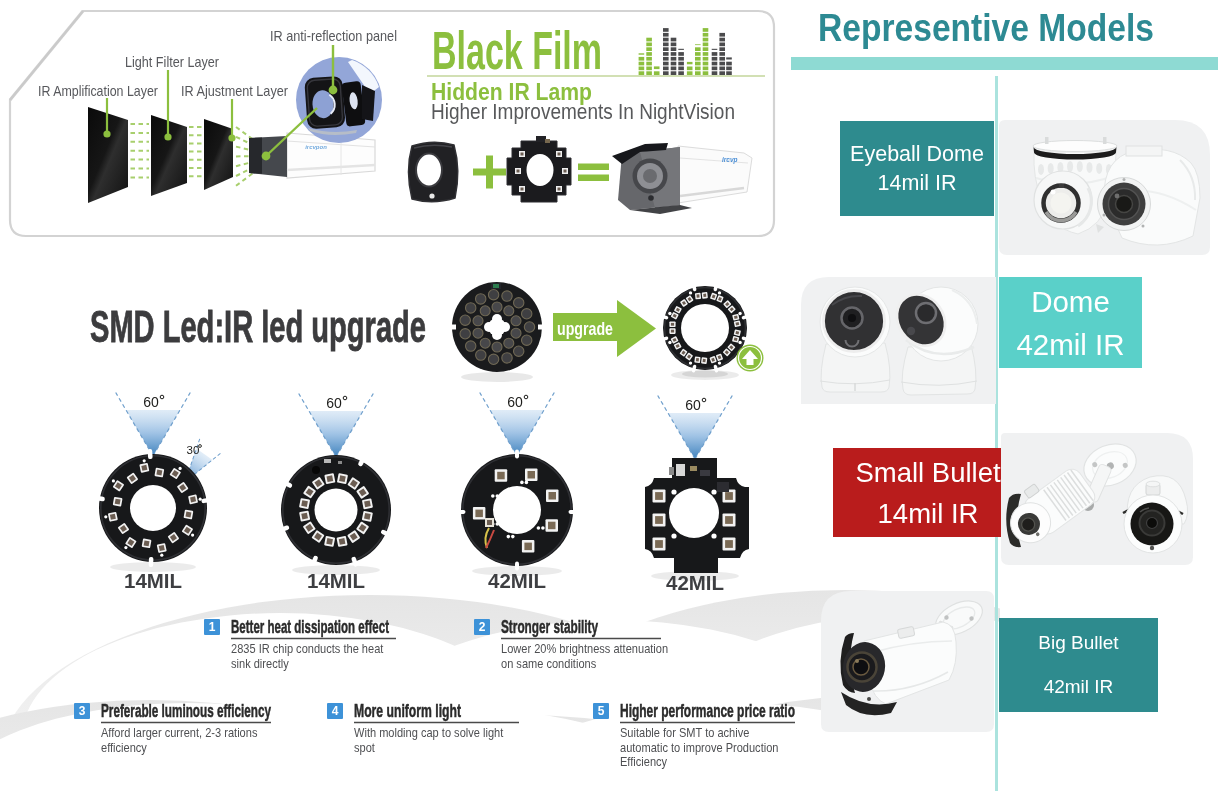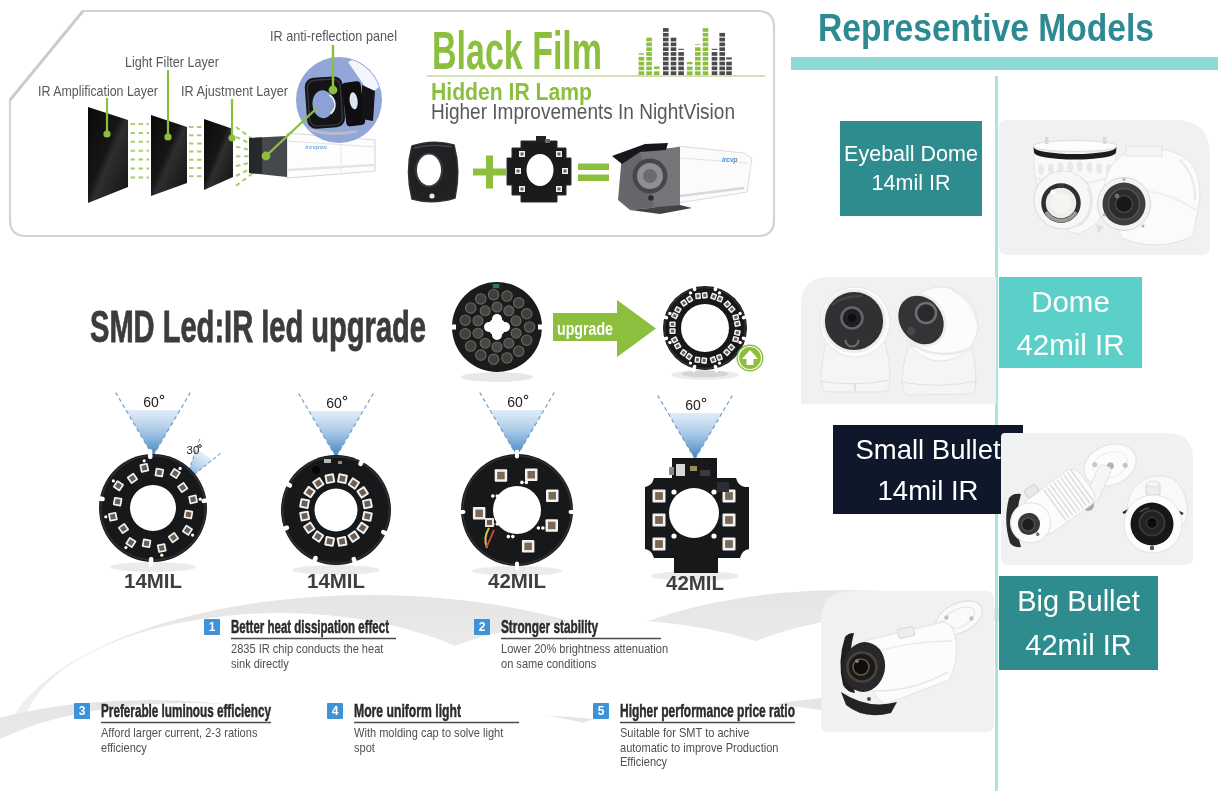--- a/index.html
+++ b/index.html
@@ -742,30 +742,30 @@
       </svg>
       <div style="position:absolute;left:27px;top:23px;width:205px;font-size:13px;color:#4e4f52;line-height:14.5px;white-space:pre-line;transform:scaleX(0.85);transform-origin:0 0">Suitable for SMT to achive
 automatic to improve Production
 Efficiency</div>
     </div>
 <svg style="position:absolute;left:0;top:0;overflow:visible" width="1218" height="60">
       <text x="818" y="41" font-family="Liberation Sans, sans-serif" font-size="39" font-weight="bold" fill="#2d8a93" textLength="336" lengthAdjust="spacingAndGlyphs">Representive Models</text>
     </svg>
     <div style="position:absolute;left:791px;top:57px;width:427px;height:13px;background:#8edad3"></div>
     <div style="position:absolute;left:995px;top:76px;width:3.2px;height:715px;background:#abe3de"></div>
-    <div style="position:absolute;left:840px;top:121px;width:142px;height:95px;background:#2e8b8e;color:#fff;font-size:21.5px;line-height:29px;text-align:center;display:flex;align-items:center;justify-content:center">
+    <div style="position:absolute;left:840px;top:121px;width:154px;height:95px;background:#2e8b8e;color:#fff;font-size:21.5px;line-height:29px;text-align:center;display:flex;align-items:center;justify-content:center">
       <div>Eyeball Dome<br>14mil IR</div>
     </div>
     <div style="position:absolute;left:999px;top:277px;width:143px;height:91px;background:#5ad0c9;color:#fff;font-size:29.5px;line-height:43px;text-align:center;display:flex;align-items:center;justify-content:center">
       <div>Dome<br>42mil IR</div>
     </div>
-    <div style="position:absolute;left:833px;top:425px;width:190px;height:89px;background:#0f172a;color:#fff;font-size:27.5px;line-height:41px;text-align:center;display:flex;align-items:center;justify-content:center">
+    <div style="position:absolute;left:833px;top:448px;width:190px;height:89px;background:#b91c1c;color:#fff;font-size:27.5px;line-height:41px;text-align:center;display:flex;align-items:center;justify-content:center">
       <div>Small Bullet<br>14mil IR</div>
     </div>
-    <div style="position:absolute;left:999px;top:576px;width:159px;height:94px;background:#2e8b8e;color:#fff;font-size:29px;line-height:44px;text-align:center;display:flex;align-items:center;justify-content:center">
+    <div style="position:absolute;left:999px;top:618px;width:159px;height:94px;background:#2e8b8e;color:#fff;font-size:19px;line-height:44px;text-align:center;display:flex;align-items:center;justify-content:center">
       <div>Big Bullet<br>42mil IR</div>
     </div>
     <svg width="212" height="137" viewBox="0 0 212 137" style="position:absolute;left:999px;top:120px">
       <path d="M 6,0 L 176,0 q 35,0 35,35 L 211,127 q 0,8 -8,8 L 8,135 q -8,0 -8,-8 L 0,6 q 0,-6 6,-6 Z" fill="#f0f1f2"></path>
       <path d="M 35,32 Q 34,58 42,78 Q 51,108 79,114 Q 103,106 109,81 Q 117,54 117,32 Z" fill="#f8f9f9" stroke="#e4e6e6" stroke-width="1"></path>
       <ellipse cx="76" cy="26" rx="42" ry="5.5" fill="#fdfdfd" stroke="#dcdede" stroke-width="1"></ellipse>
       <rect x="46" y="17" width="3.5" height="7" fill="#d9dbdb"></rect>
       <rect x="104" y="17" width="3.5" height="7" fill="#d9dbdb"></rect>
       <path d="M 34.5,27 A 41.5,7 0 0 0 117.5,27 L 117,32.5 A 41,7 0 0 1 35,32.5 Z" fill="#1c1c1c"></path>
       <ellipse cx="42.0" cy="49.4" rx="3" ry="5.5" fill="#e7e9e9"></ellipse>

